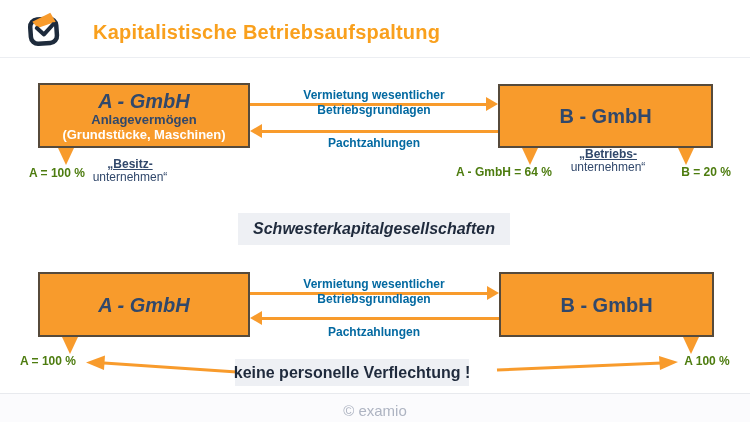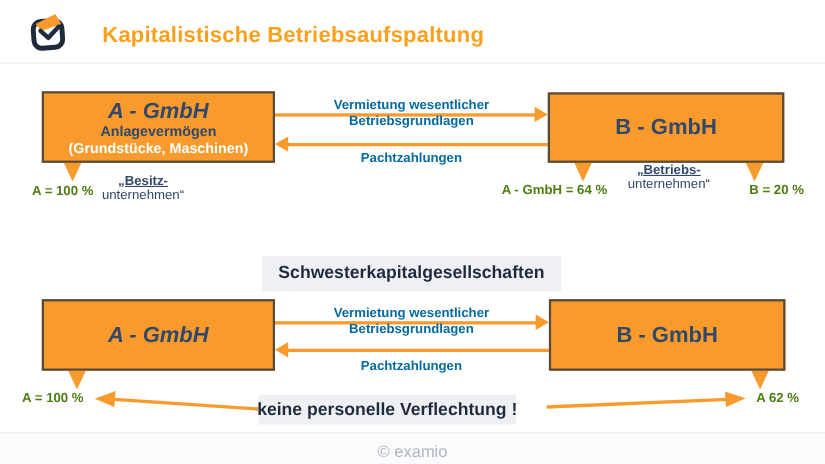--- a/index.html
+++ b/index.html
@@ -64,21 +64,21 @@
   .quote-label{position:absolute;transform:translateX(-50%);text-align:center;color:#31486B;
       font-size:12px;line-height:13px;white-space:nowrap;z-index:2;}
   .quote-label .q1{font-weight:bold;text-decoration:underline;}
   .quote-label .q2{font-weight:normal;}
   .ql-besitz{left:130px;top:158px;}
   .ql-betriebs{left:608px;top:148px;}
 
   
   .band{position:absolute;background:#EEF0F4;color:#1F2A3C;font-weight:bold;
       display:flex;align-items:center;justify-content:center;white-space:nowrap;z-index:3;}
-  .band-sister{left:238px;top:233px;width:272px;height:32px;font-size:16px;}
+  .band-sister{left:238px;top:213px;width:272px;height:32px;font-size:16px;font-style:italic;}
   .band-keine{left:235px;top:359px;width:234px;height:27px;font-size:16px;}
 
   
   .long-arrows{position:absolute;left:0;top:350px;width:750px;height:40px;z-index:1;pointer-events:none;}
 
   
   .ftr-bg{position:absolute;left:0;top:394px;width:750px;height:28px;background:#FBFBFD;}
   .ftr-divider{position:absolute;left:0;top:393px;width:750px;height:1px;background:#E8EAEE;}
   .copyright{position:absolute;left:375px;top:402px;transform:translateX(-50%);
       font-size:15px;color:#AEB4C2;white-space:nowrap;}
@@ -161,19 +161,19 @@
 
   <svg class="long-arrows" viewBox="0 0 750 40">
     <line x1="237" y1="22" x2="104" y2="13" stroke="#F89B2C" stroke-width="3"></line>
     <polygon points="86,12.5 105,5.5 104,20" fill="#F89B2C"></polygon>
     <line x1="497" y1="20" x2="662" y2="13" stroke="#F89B2C" stroke-width="3"></line>
     <polygon points="678,12 659,6 660,20" fill="#F89B2C"></polygon>
   </svg>
 
   <div class="lbl lbl-a100-2">A = 100 %</div>
   <div class="band band-keine">keine personelle Verflechtung !</div>
-  <div class="lbl lbl-a100-r">A 62 %</div>
+  <div class="lbl lbl-a100-r">A 100 %</div>
 
   <div class="ftr-bg"></div>
   <div class="ftr-divider"></div>
   <div class="copyright">© examio</div>
 
 </div>
 
 </body></html>

